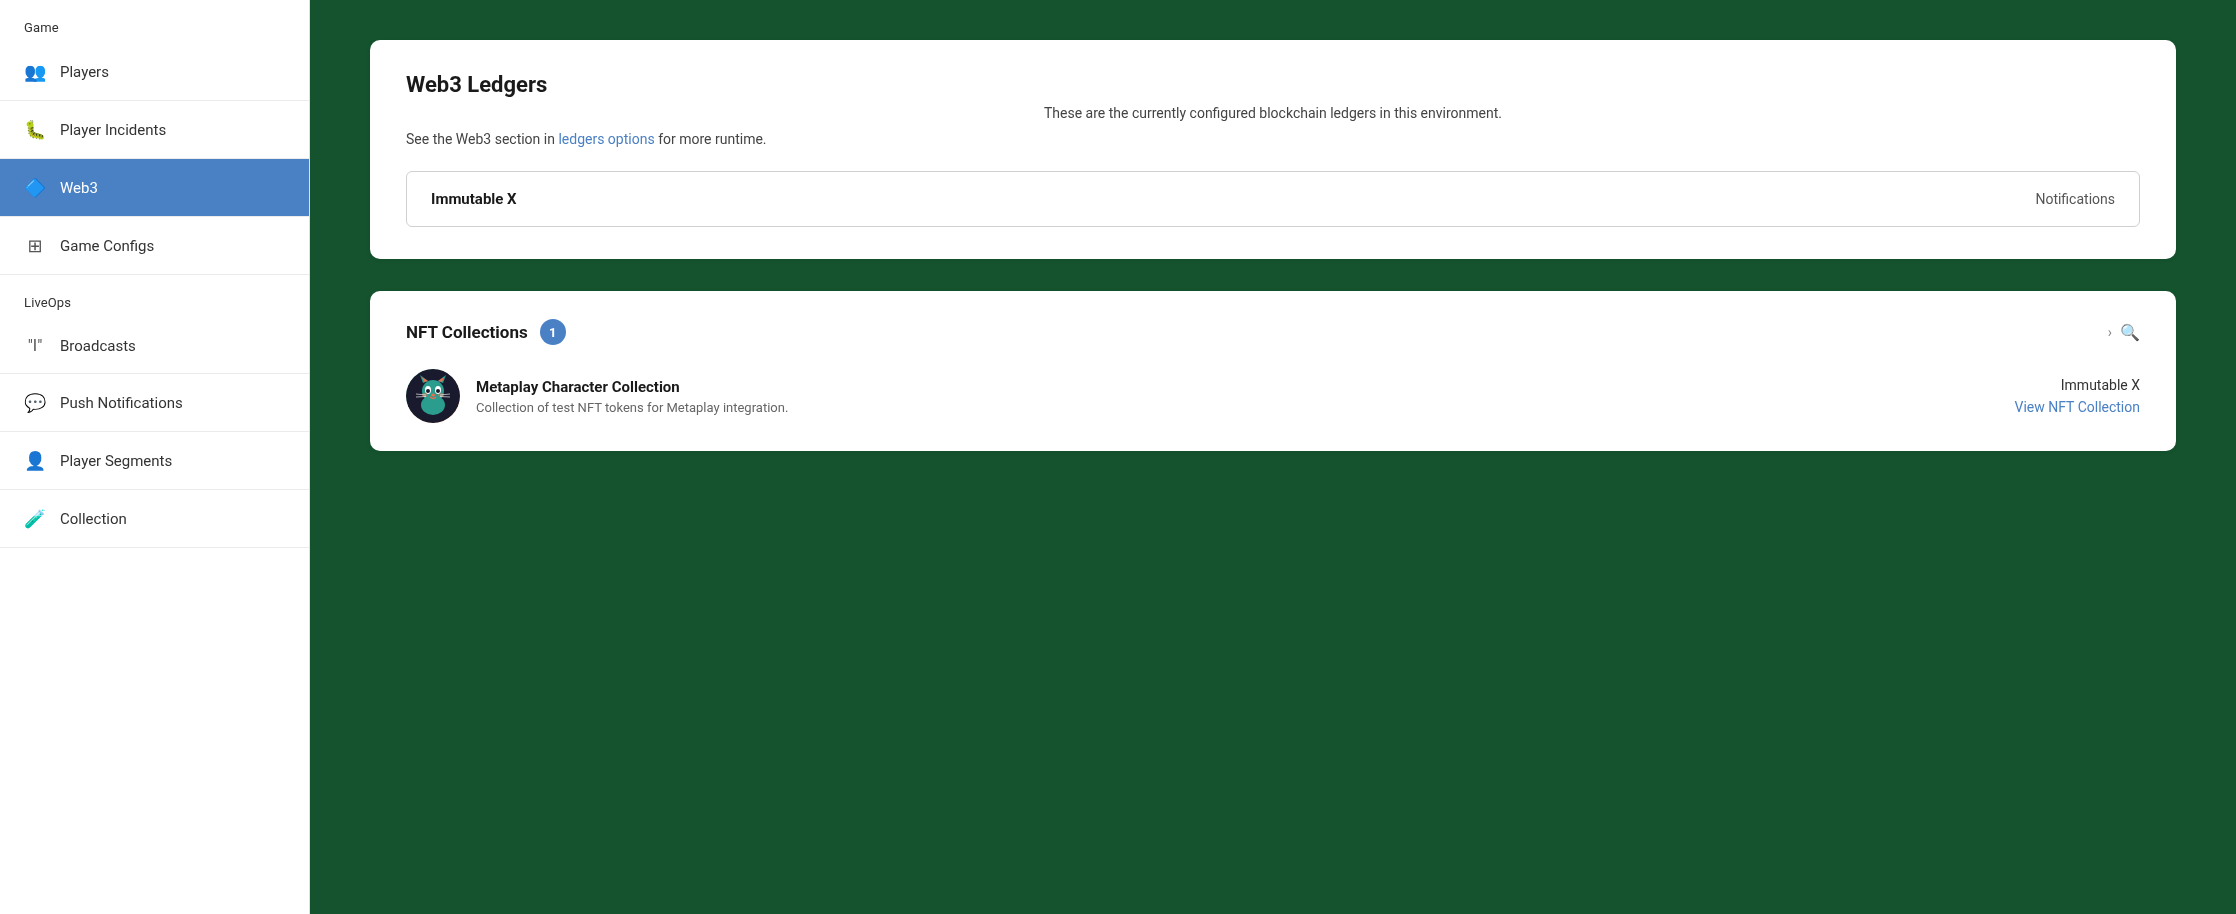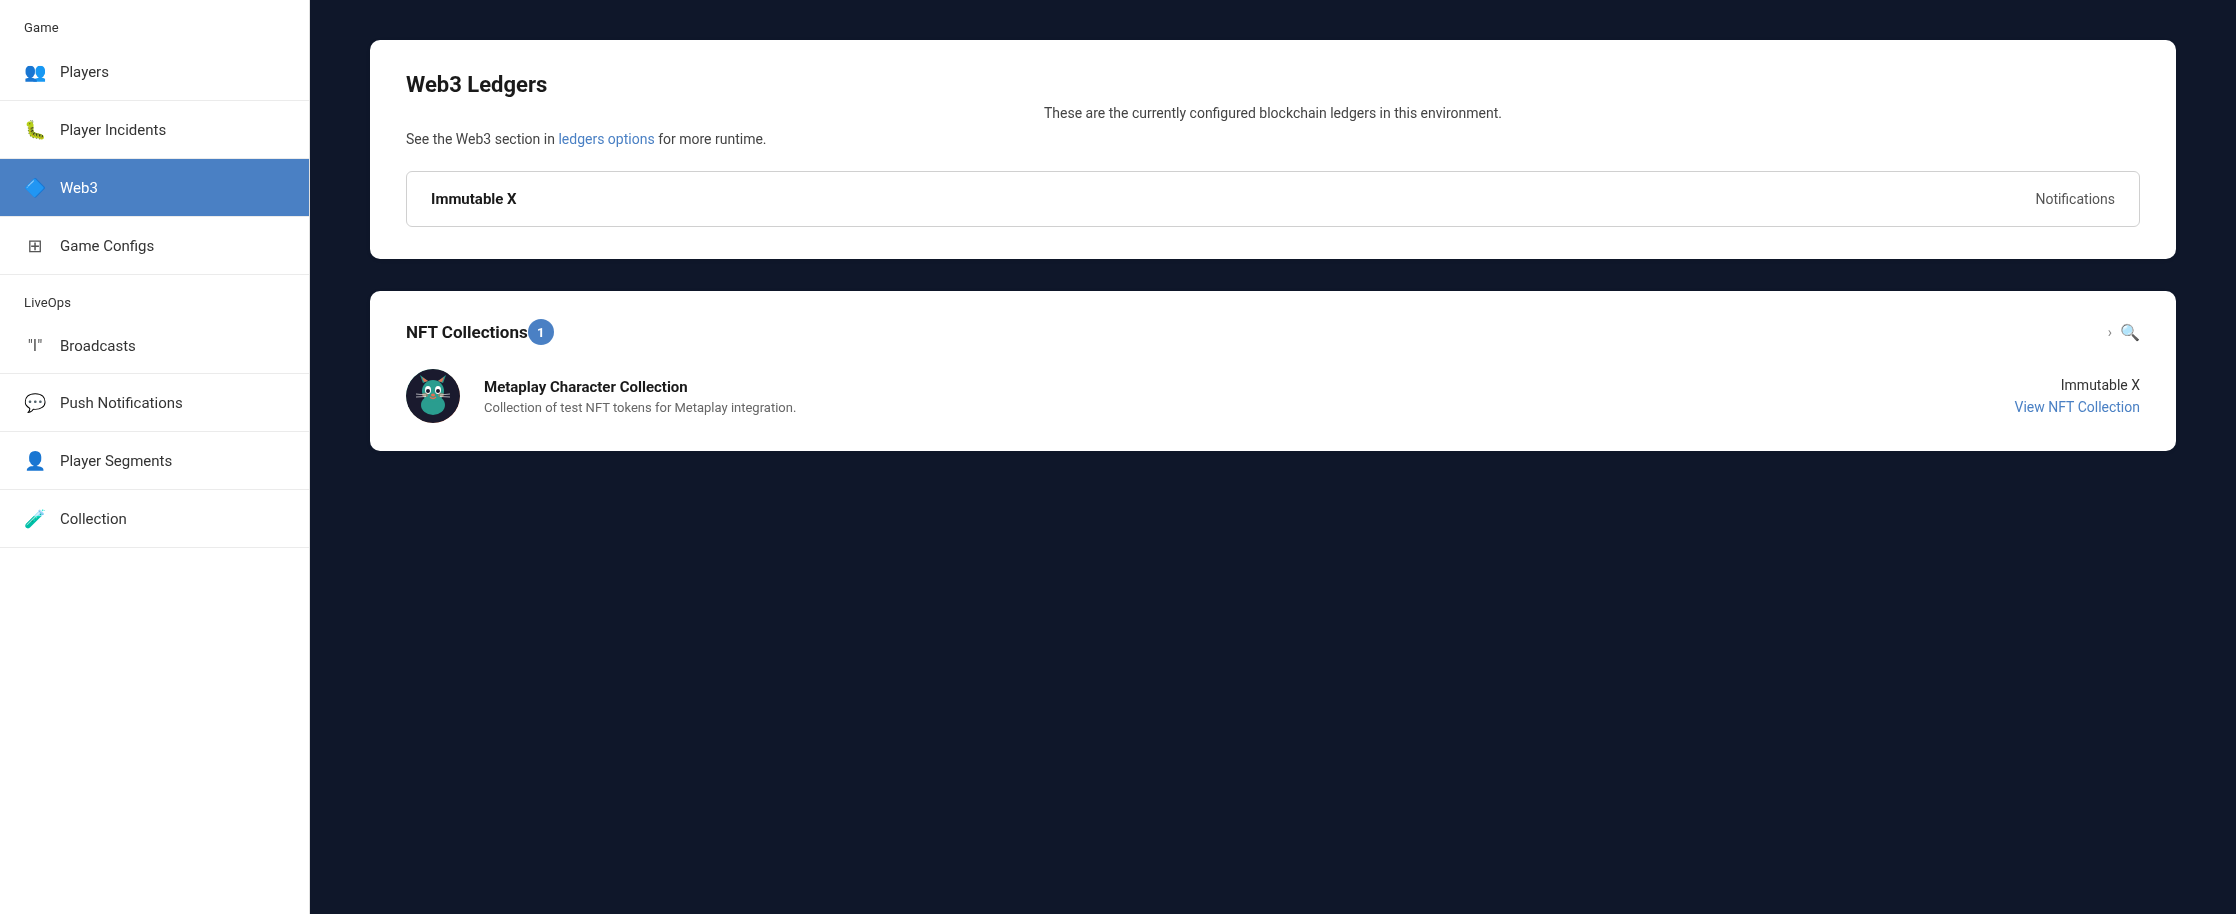--- a/index.html
+++ b/index.html
@@ -59,21 +59,21 @@
       flex-shrink: 0;
     }
 
     .sidebar-item.active .sidebar-icon {
       color: #fff;
     }
 
     
     .main {
       flex: 1;
-      background: #0f172a;
+      background: #14532d;
       overflow-y: auto;
       padding: 40px 60px;
     }
 
     
     .card {
       background: #fff;
       border-radius: 10px;
       padding: 32px 36px;
       margin-bottom: 32px;
@@ -136,20 +136,21 @@
     .nft-header {
       display: flex;
       align-items: center;
       justify-content: space-between;
       margin-bottom: 24px;
     }
 
     .nft-header-left {
       display: flex;
       align-items: center;
+      gap: 12px;
     }
 
     .nft-title {
       font-size: 17px;
       font-weight: 700;
       color: #1a1a1a;
     }
 
     .nft-badge {
       background: #4a80c4;
@@ -168,21 +169,21 @@
       display: flex;
       align-items: center;
       gap: 8px;
       color: #555;
       font-size: 16px;
     }
 
     .nft-collection-row {
       display: flex;
       align-items: center;
-      gap: 24px;
+      gap: 16px;
     }
 
     .nft-avatar {
       width: 54px;
       height: 54px;
       border-radius: 50%;
       background: linear-gradient(135deg, #2a9d8f, #e76f51);
       flex-shrink: 0;
       overflow: hidden;
       display: flex;

